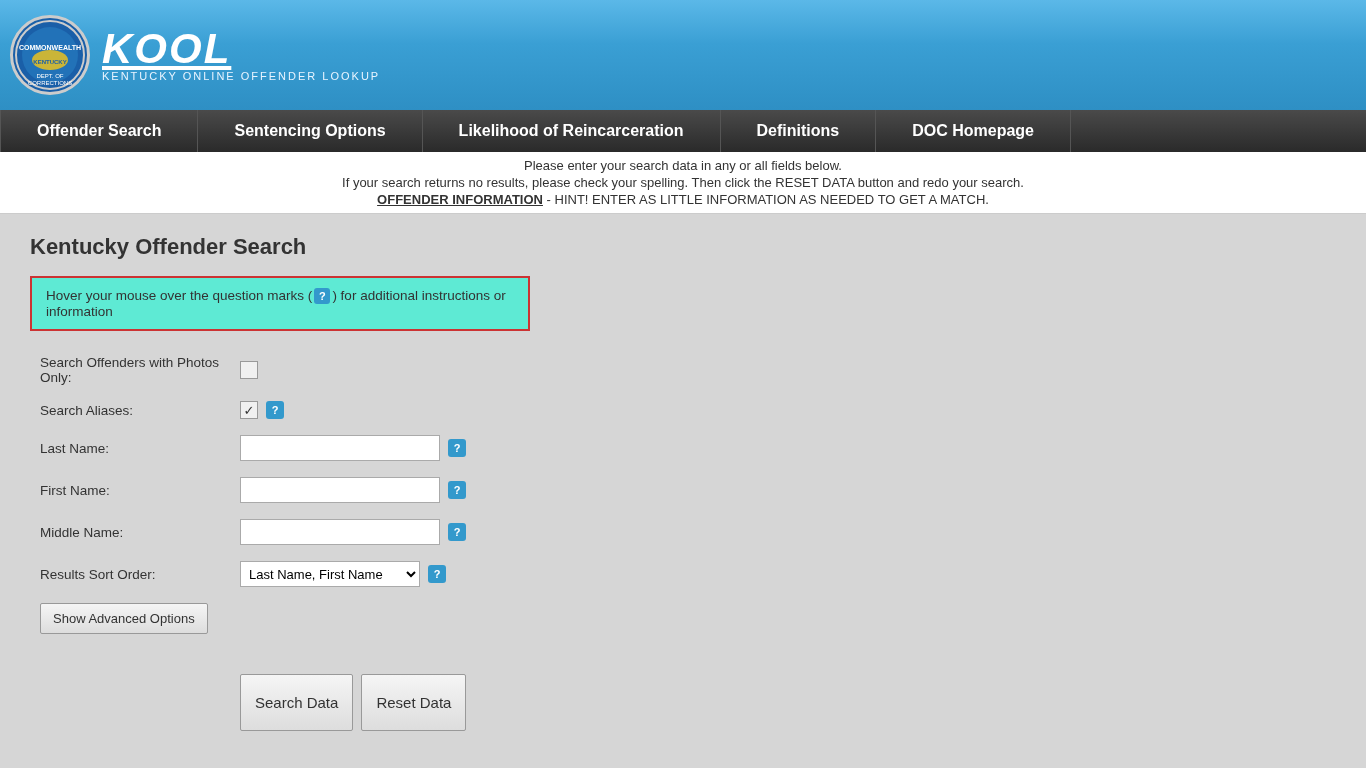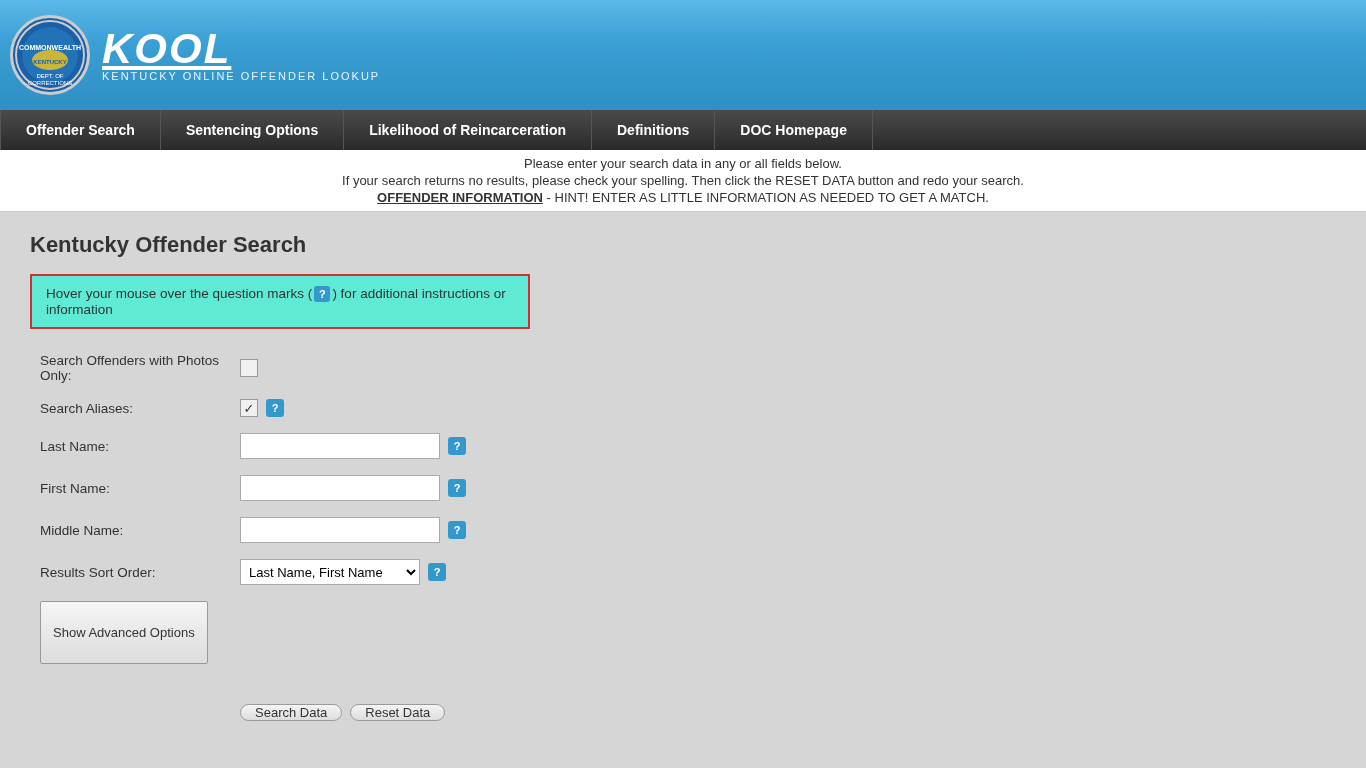--- a/index.html
+++ b/index.html
@@ -58,22 +58,22 @@
 
     
     nav {
       background: linear-gradient(180deg, #4a4a4a 0%, #2a2a2a 100%);
       display: flex;
       align-items: stretch;
     }
     nav a {
       color: white;
       text-decoration: none;
-      padding: 12px 25px;
-      font-size: 14px;
+      padding: 12px 36px;
+      font-size: 16px;
       font-weight: bold;
       display: flex;
       align-items: center;
       white-space: nowrap;
       border-right: 1px solid #555;
     }
     nav a:first-child {
       border-left: 1px solid #555;
     }
 
@@ -195,31 +195,31 @@
       border-radius: 3px;
       width: 18px;
       height: 18px;
       cursor: pointer;
       border: none;
       flex-shrink: 0;
     }
 
     
     .btn {
-      padding: 0 14px;
-      font-size: 13px;
+      padding: 19px 14px;
+      font-size: 15px;
       border: 1px solid #999;
       cursor: pointer;
       background: linear-gradient(180deg, #f5f5f5 0%, #ddd 100%);
       color: #333;
-      border-radius: 12px;
+      border-radius: 2px;
     }
 
     .advanced-btn {
-      padding: 23px 12px;
+      padding: 7px 12px;
       font-size: 13px;
       border: 1px solid #999;
       cursor: pointer;
       background: linear-gradient(180deg, #f5f5f5 0%, #ddd 100%);
       color: #333;
       border-radius: 2px;
       margin-bottom: 20px;
       margin-left: 0;
     }
 

